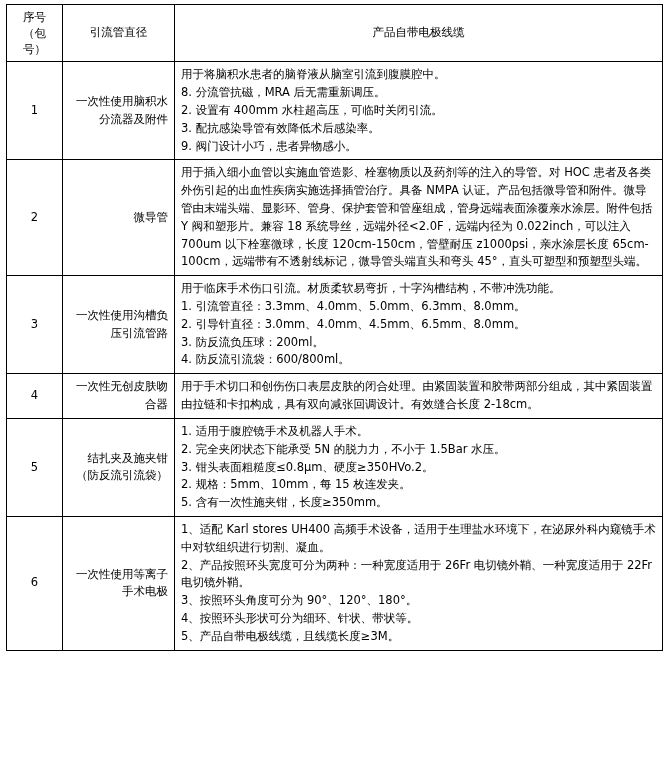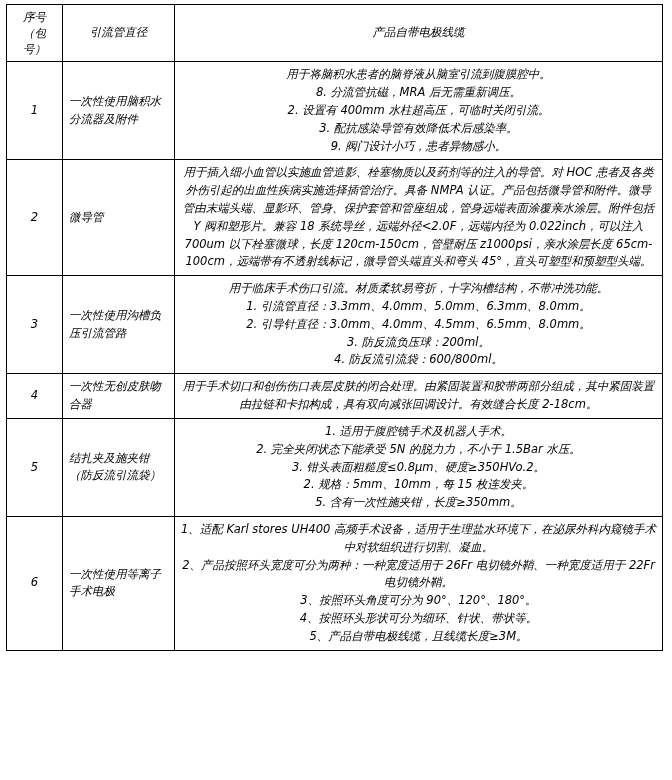--- a/index.html
+++ b/index.html
@@ -10,21 +10,20 @@
   body {
     font-family: "DejaVu Sans", "Liberation Sans", sans-serif;
     width: 672px;
     height: 780px;
     overflow: hidden;
   }
   .sheet {
     width: 604px;
     box-sizing: border-box;
     padding: 0;
-    font-style: italic;
   }
   table.spec {
     border-collapse: collapse;
     width: 656px;
     margin-left: 6px;
     margin-top: 4px;
     table-layout: fixed;
   }
   table.spec td, table.spec th {
     border: 1px solid #000000;
@@ -46,26 +45,26 @@
     padding: 7px 4px;
   }
   .head-no, .head-name {
     line-height: 1.4;
   }
   td.cell-no {
     text-align: center;
     font-size: 12px;
   }
   td.cell-name {
-    text-align: left;
+    text-align: right;
     font-size: 12px;
     line-height: 1.6;
   }
   td.cell-desc {
-    text-align: center;
+    text-align: left;
   }
   td.cell-desc p {
     margin: 0;
     padding: 0;
     text-indent: 0;
   }
 </style>
 </head>
 <body>
 

